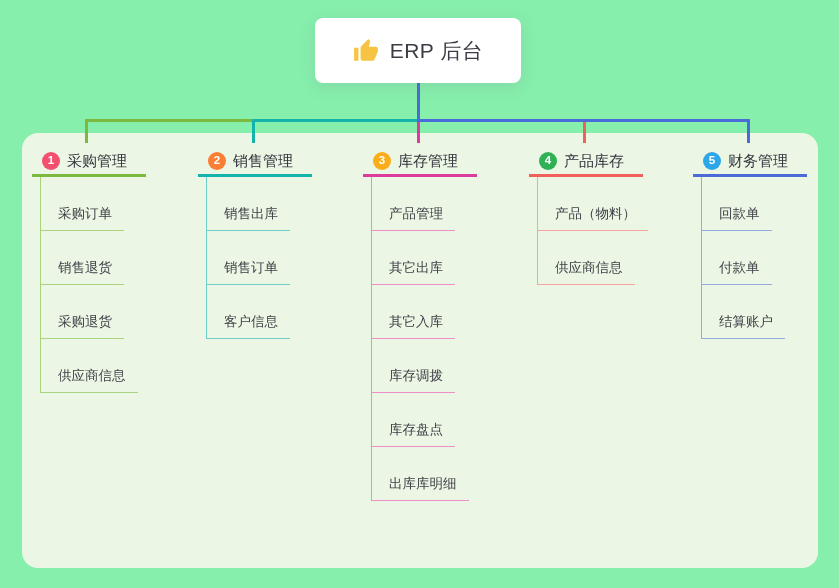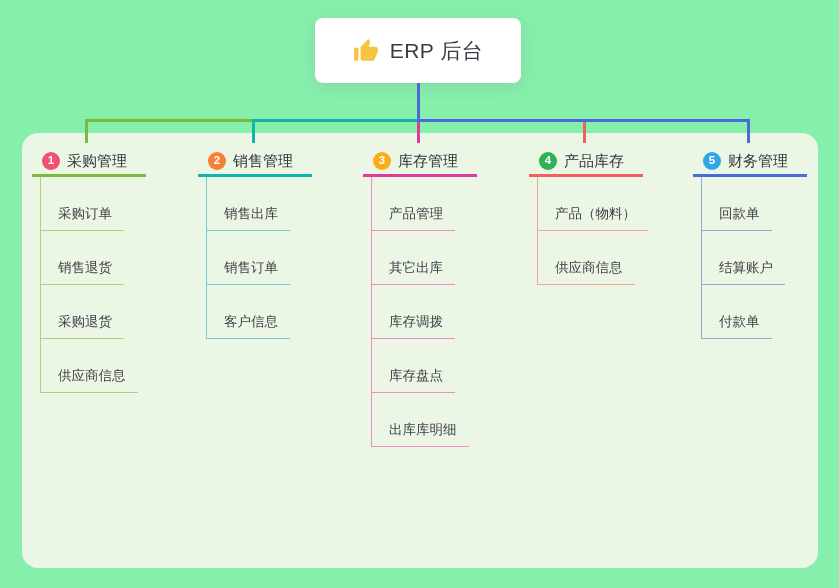--- a/index.html
+++ b/index.html
@@ -136,20 +136,23 @@
     </div>
     <div class="tline"></div>
     <div class="kids">
       <div class="kid">
           <span>产品管理</span>
         </div>
       <div class="kid">
           <span>其它出库</span>
         </div>
       <div class="kid">
+          <span>其它入库</span>
+        </div>
+      <div class="kid">
           <span>库存调拨</span>
         </div>
       <div class="kid">
           <span>库存盘点</span>
         </div>
       <div class="kid">
           <span>出库库明细</span>
         </div>
     </div>
   </div>
@@ -174,21 +177,21 @@
     <div class="branch-title">
       <span class="badge">5</span>
       <span class="btxt">财务管理</span>
     </div>
     <div class="tline"></div>
     <div class="kids">
       <div class="kid">
           <span>回款单</span>
         </div>
       <div class="kid">
-          <span>结算账户</span>
+          <span>付款单</span>
         </div>
       <div class="kid">
-          <span>付款单</span>
+          <span>结算账户</span>
         </div>
     </div>
   </div>
 
 </div>
 
 </body></html>

